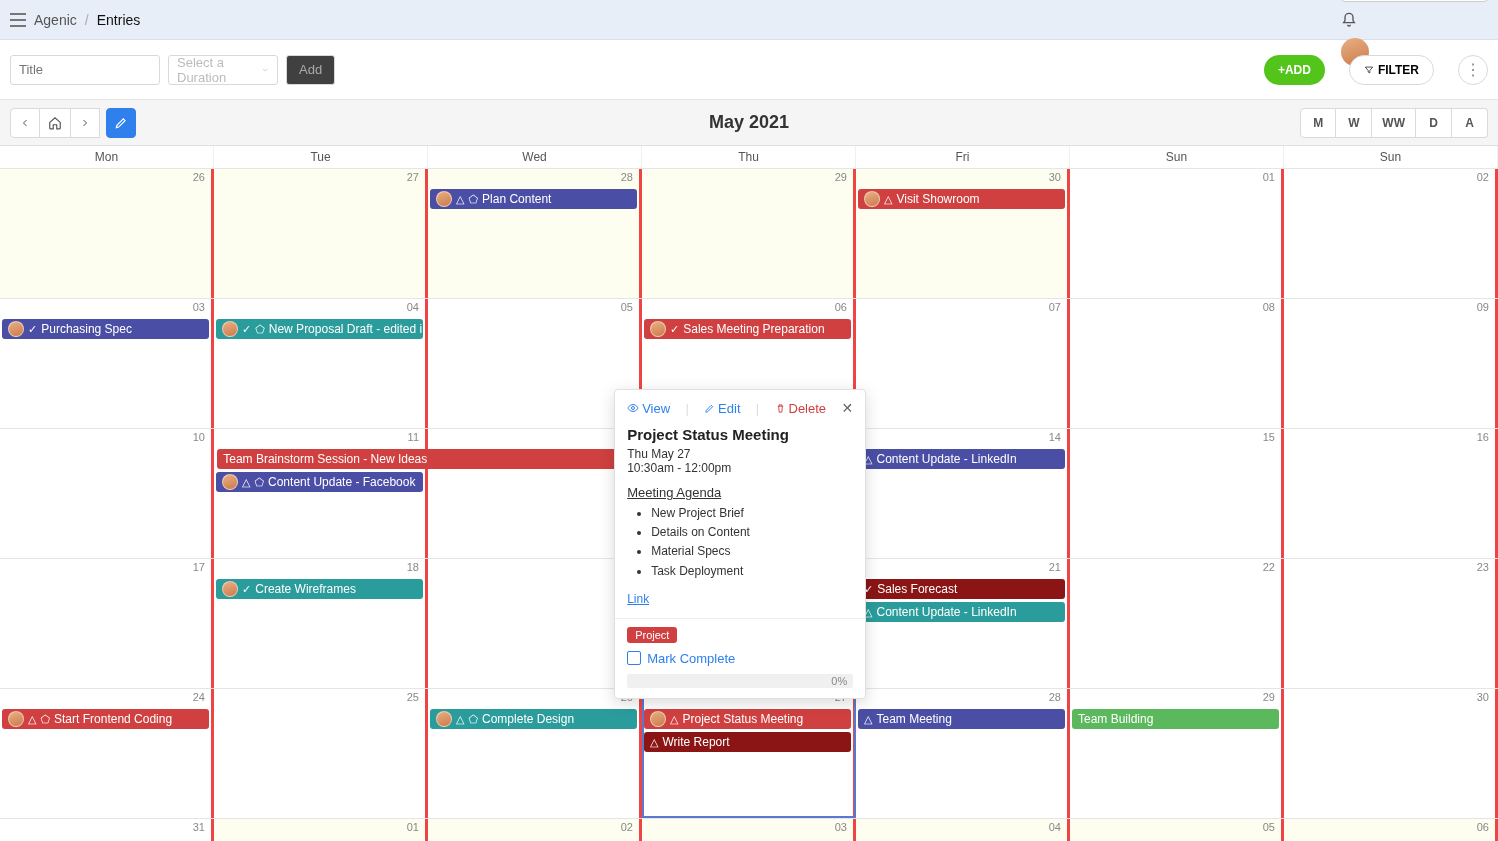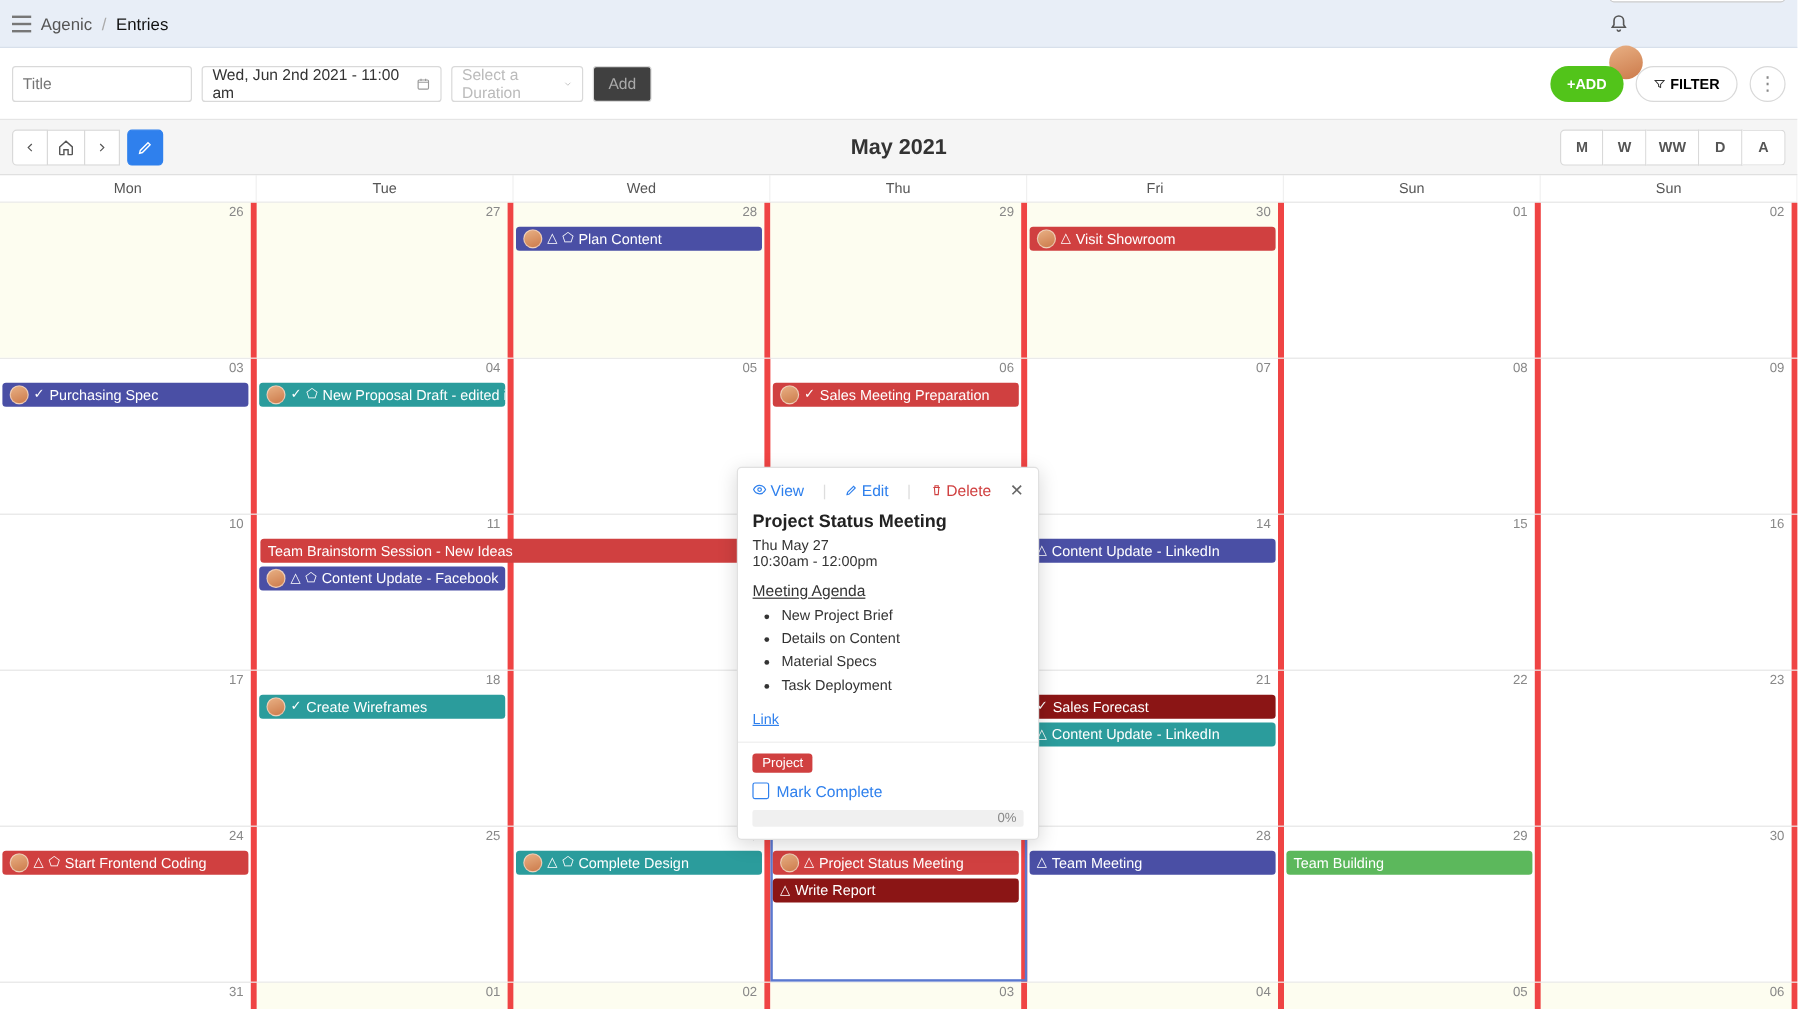--- a/index.html
+++ b/index.html
@@ -17,21 +17,21 @@
   .bell-icon { width: 16px; height: 16px; cursor: pointer; }
   .avatar { width: 28px; height: 28px; border-radius: 50%; background: linear-gradient(160deg,#e8b084,#cc7a4a); cursor: pointer; }
   
   
   .toolbar { display: flex; align-items: center; justify-content: space-between; padding: 8px 10px; background: #fff; border-bottom: 1px solid #e5e5e5; height: 60px; }
   .tb-left { display: flex; gap: 8px; align-items: center; }
   .title-input { width: 150px; height: 30px; border: 1px solid #d9d9d9; border-radius: 3px; padding: 0 8px; font-size: 13px; }
   .date-field { width: 200px; height: 30px; border: 1px solid #d9d9d9; border-radius: 3px; padding: 0 8px; display: flex; align-items: center; justify-content: space-between; color: #333; font-size: 13px; cursor: pointer; }
   .duration-field { width: 110px; height: 30px; border: 1px solid #d9d9d9; border-radius: 3px; padding: 0 8px; display: flex; align-items: center; justify-content: space-between; color: #bbb; font-size: 13px; cursor: pointer; }
   .add-grey-btn { height: 30px; border: 1px solid #d9d9d9; background: #404040; color: #aaa; border-radius: 3px; padding: 0 12px; font-size: 13px; cursor: pointer; }
-  .tb-right { display: flex; gap: 10px; align-items: center; }
+  .tb-right { display: flex; gap: 24px; align-items: center; }
   .add-green-btn { height: 30px; background: #52c41a; color: #fff; border: none; border-radius: 15px; padding: 0 14px; font-size: 12px; font-weight: 600; cursor: pointer; }
   .filter-btn { height: 30px; border: 1px solid #d9d9d9; background: #fff; border-radius: 15px; padding: 0 14px; font-size: 12px; font-weight: 600; cursor: pointer; display: flex; align-items: center; gap: 4px; }
   .more-btn { width: 30px; height: 30px; border: 1px solid #d9d9d9; background: #fff; border-radius: 50%; cursor: pointer; display: flex; align-items: center; justify-content: center; font-size: 16px; color: #888; }
   
   
   .cal-nav { display: flex; align-items: center; justify-content: space-between; padding: 6px 10px; background: #f5f5f5; border-bottom: 1px solid #e0e0e0; position: relative; height: 46px; }
   .nav-left { display: flex; gap: 0; }
   .nav-btn { width: 30px; height: 30px; border: 1px solid #d9d9d9; background: #fff; display: flex; align-items: center; justify-content: center; cursor: pointer; font-size: 14px; color: #555; }
   .nav-btn:first-child { border-radius: 4px 0 0 4px; }
   .nav-btn:nth-child(2) { border-left: none; border-right: none;}
@@ -44,21 +44,21 @@
   .view-btn:first-child { border-radius: 4px 0 0 4px; }
   .view-btn:last-child { border-radius: 0 4px 4px 0; }
   
   
   .cal-grid { display: flex; flex-direction: column; }
   .day-header { display: grid; grid-template-columns: repeat(7, 1fr); border-bottom: 1px solid #e5e5e5; }
   .day-header > div { text-align: center; font-size: 12px; color: #555; padding: 4px 0; border-right: 1px solid #f0f0f0; }
   .weeks { display: flex; flex-direction: column; }
   .week { display: grid; grid-template-columns: repeat(7, 1fr); min-height: 130px; border-bottom: 1px solid #e5e5e5; position: relative; }
   .week.short { min-height: 55px; }
-  .day { border-right: 5px solid #ef4444; position: relative; padding-top: 18px; }
+  .day { border-right: 3px solid #ef4444; position: relative; padding-top: 18px; }
   .day.outside { background: #fdfdf0; }
   .day-num { position: absolute; top: 2px; right: 6px; font-size: 11px; color: #888; }
   .selected-day { outline: 2px solid #5a78d0; outline-offset: -2px; }
   
   
   .chip { position: absolute; height: 20px; border-radius: 3px; color: #fff; font-size: 12px; display: flex; align-items: center; padding: 0 6px; gap: 4px; overflow: hidden; white-space: nowrap; cursor: pointer; }
   .chip .mini-avatar { width: 16px; height: 16px; border-radius: 50%; background: linear-gradient(160deg,#e8b084,#cc7a4a); flex-shrink: 0; border: 1px solid rgba(255,255,255,0.5); }
   .chip .ico { font-size: 11px; line-height: 1; }
   .c-purple { background: #4a4fa5; }
   .c-red { background: #d04040; }
@@ -116,27 +116,20 @@
     <svg class="bell-icon" viewBox="0 0 24 24" fill="none" stroke="#555" stroke-width="2">
         <path d="M6 8a6 6 0 0112 0v5l2 3H4l2-3V8zM10 19a2 2 0 004 0"></path>
       </svg>
     <div class="avatar"></div>
   </div>
 </div>
 
 <div class="toolbar">
   <div class="tb-left">
     <input class="title-input" placeholder="Title" style="">
-    <div class="date-field">
-      <span>Wed, Jun 2nd 2021 - 11:00 am</span>
-      <svg width="12" height="12" viewBox="0 0 24 24" fill="none" stroke="#999" stroke-width="2">
-          <rect x="3" y="5" width="18" height="16" rx="2"></rect>
-          <path d="M3 9h18M8 3v4M16 3v4"></path>
-        </svg>
-    </div>
     <div class="duration-field">
       <span>Select a Duration</span>
       <svg width="10" height="10" viewBox="0 0 24 24" fill="none" stroke="#bbb" stroke-width="2">
           <path d="M6 9l6 6 6-6"></path>
         </svg>
     </div>
     <button class="add-grey-btn">Add</button>
   </div>
   <div class="tb-right">
     <button class="add-green-btn">+ADD</button>

